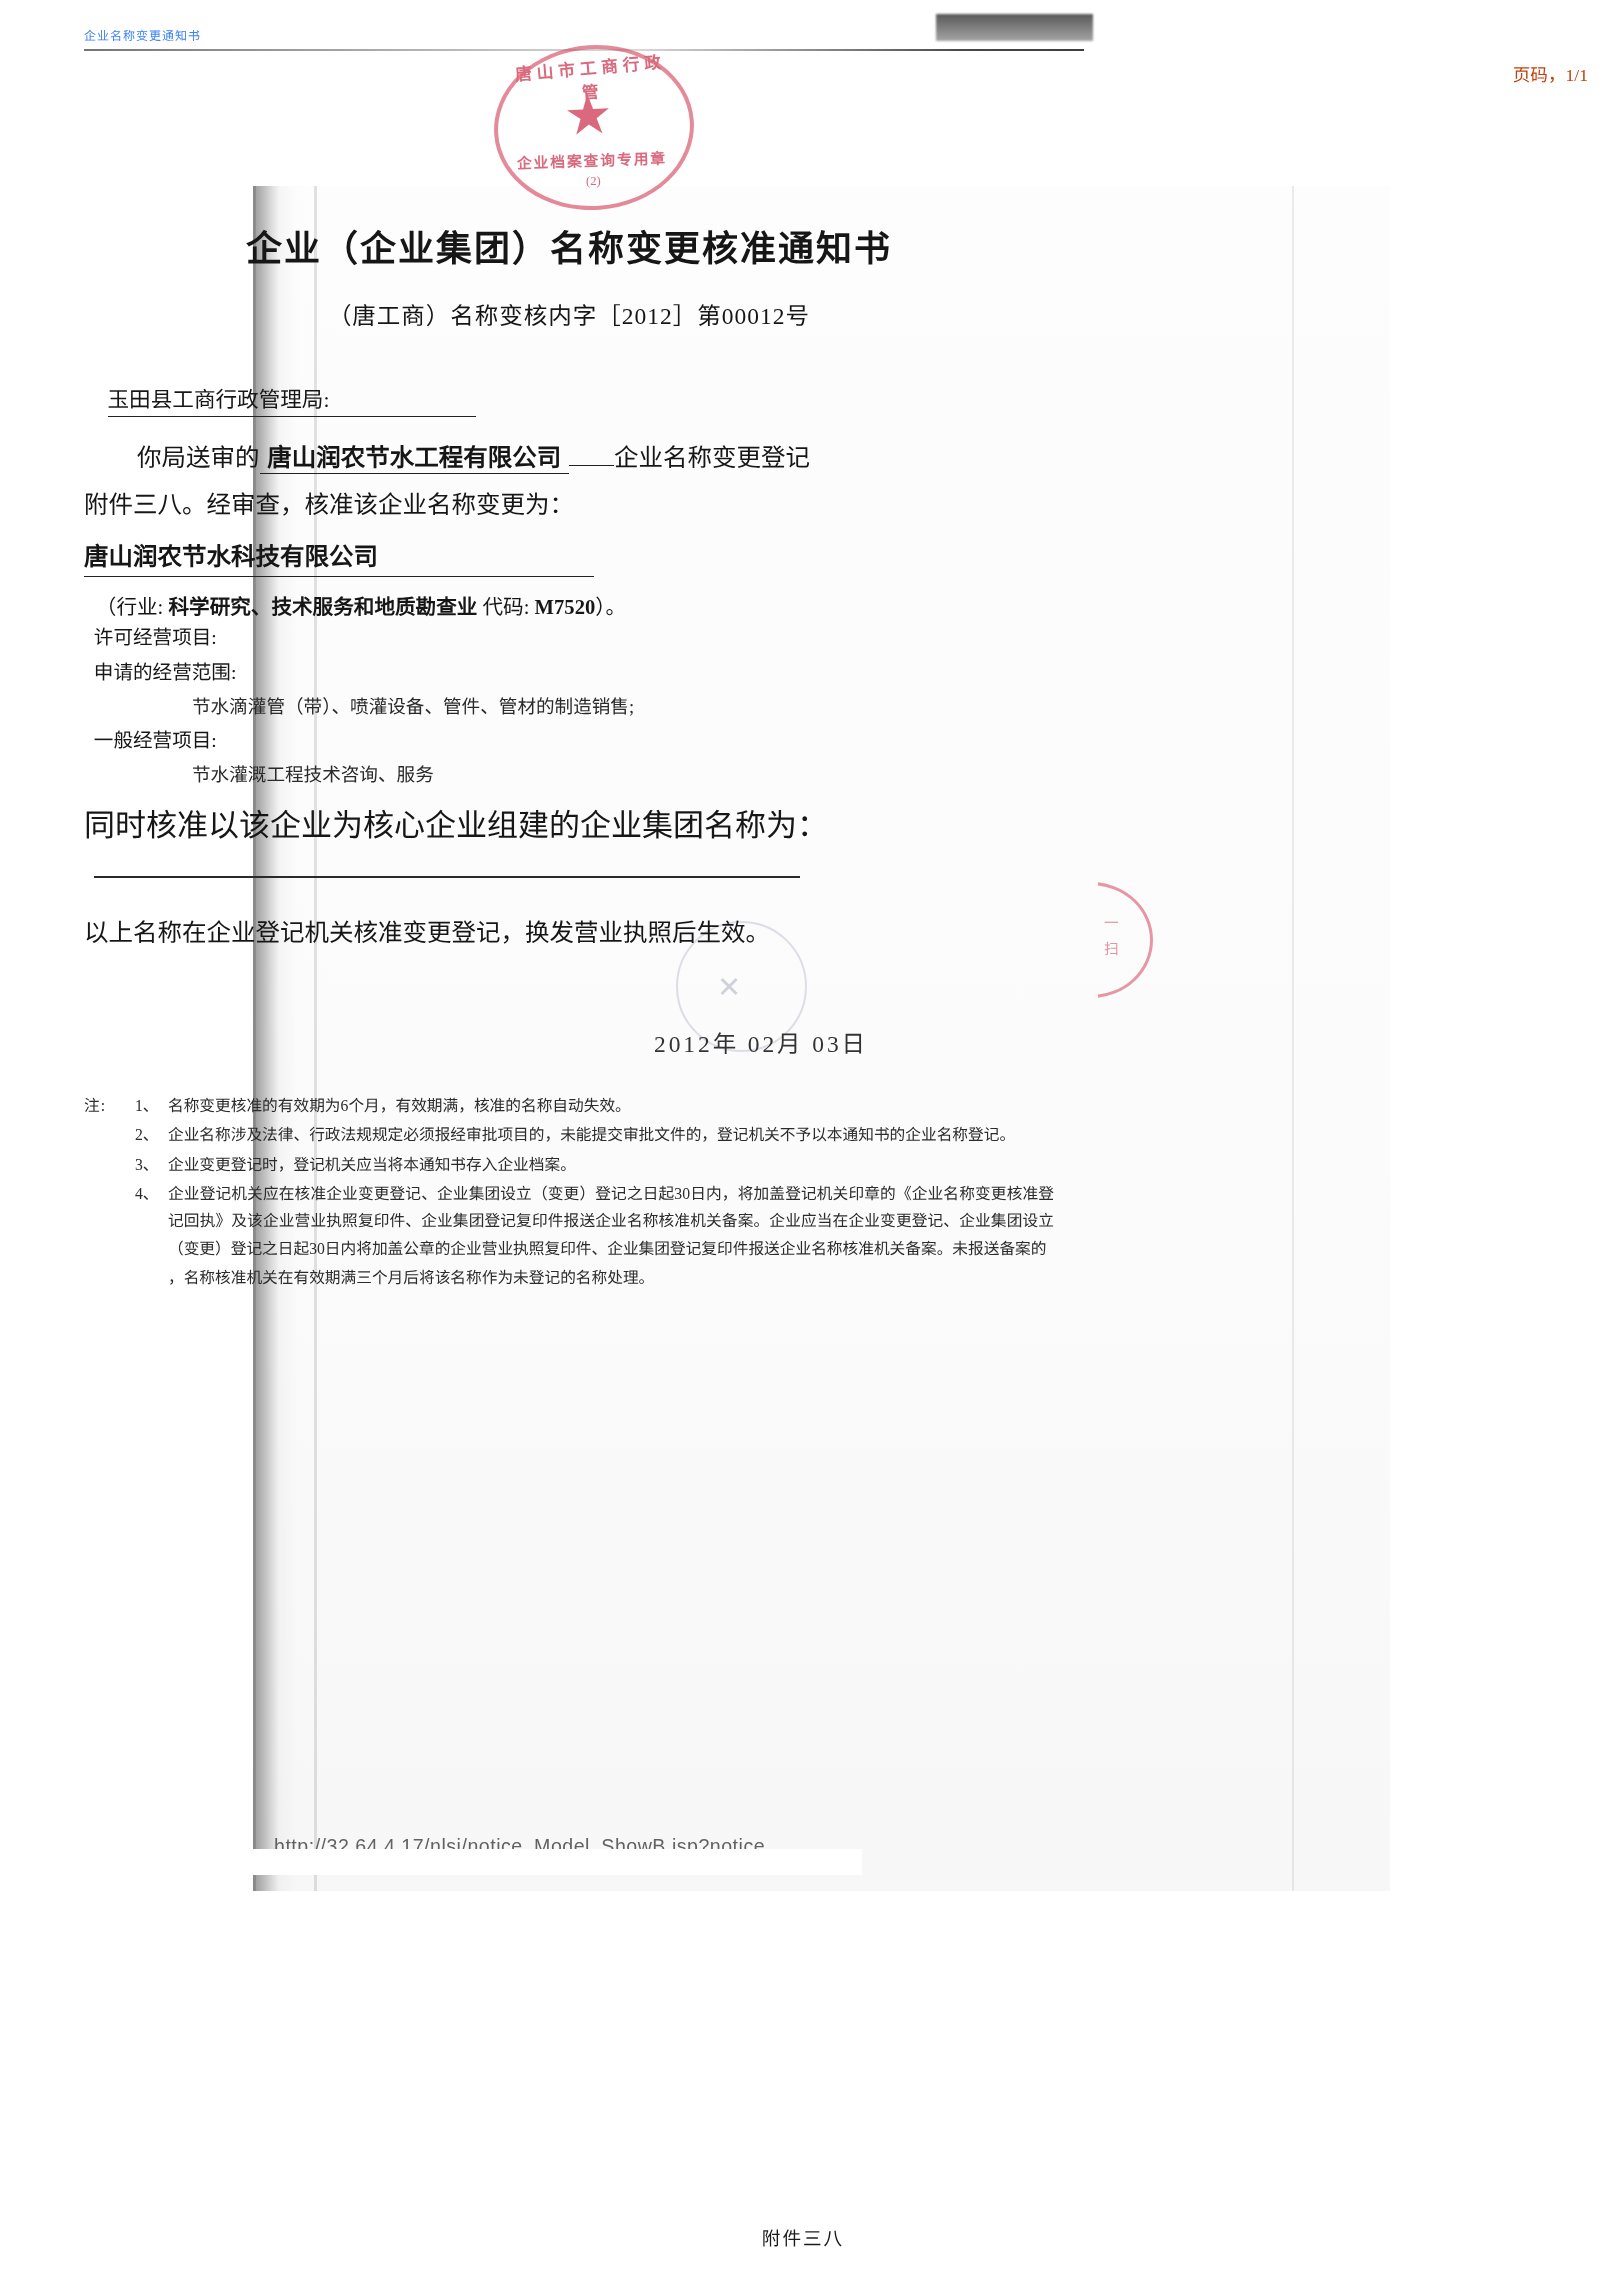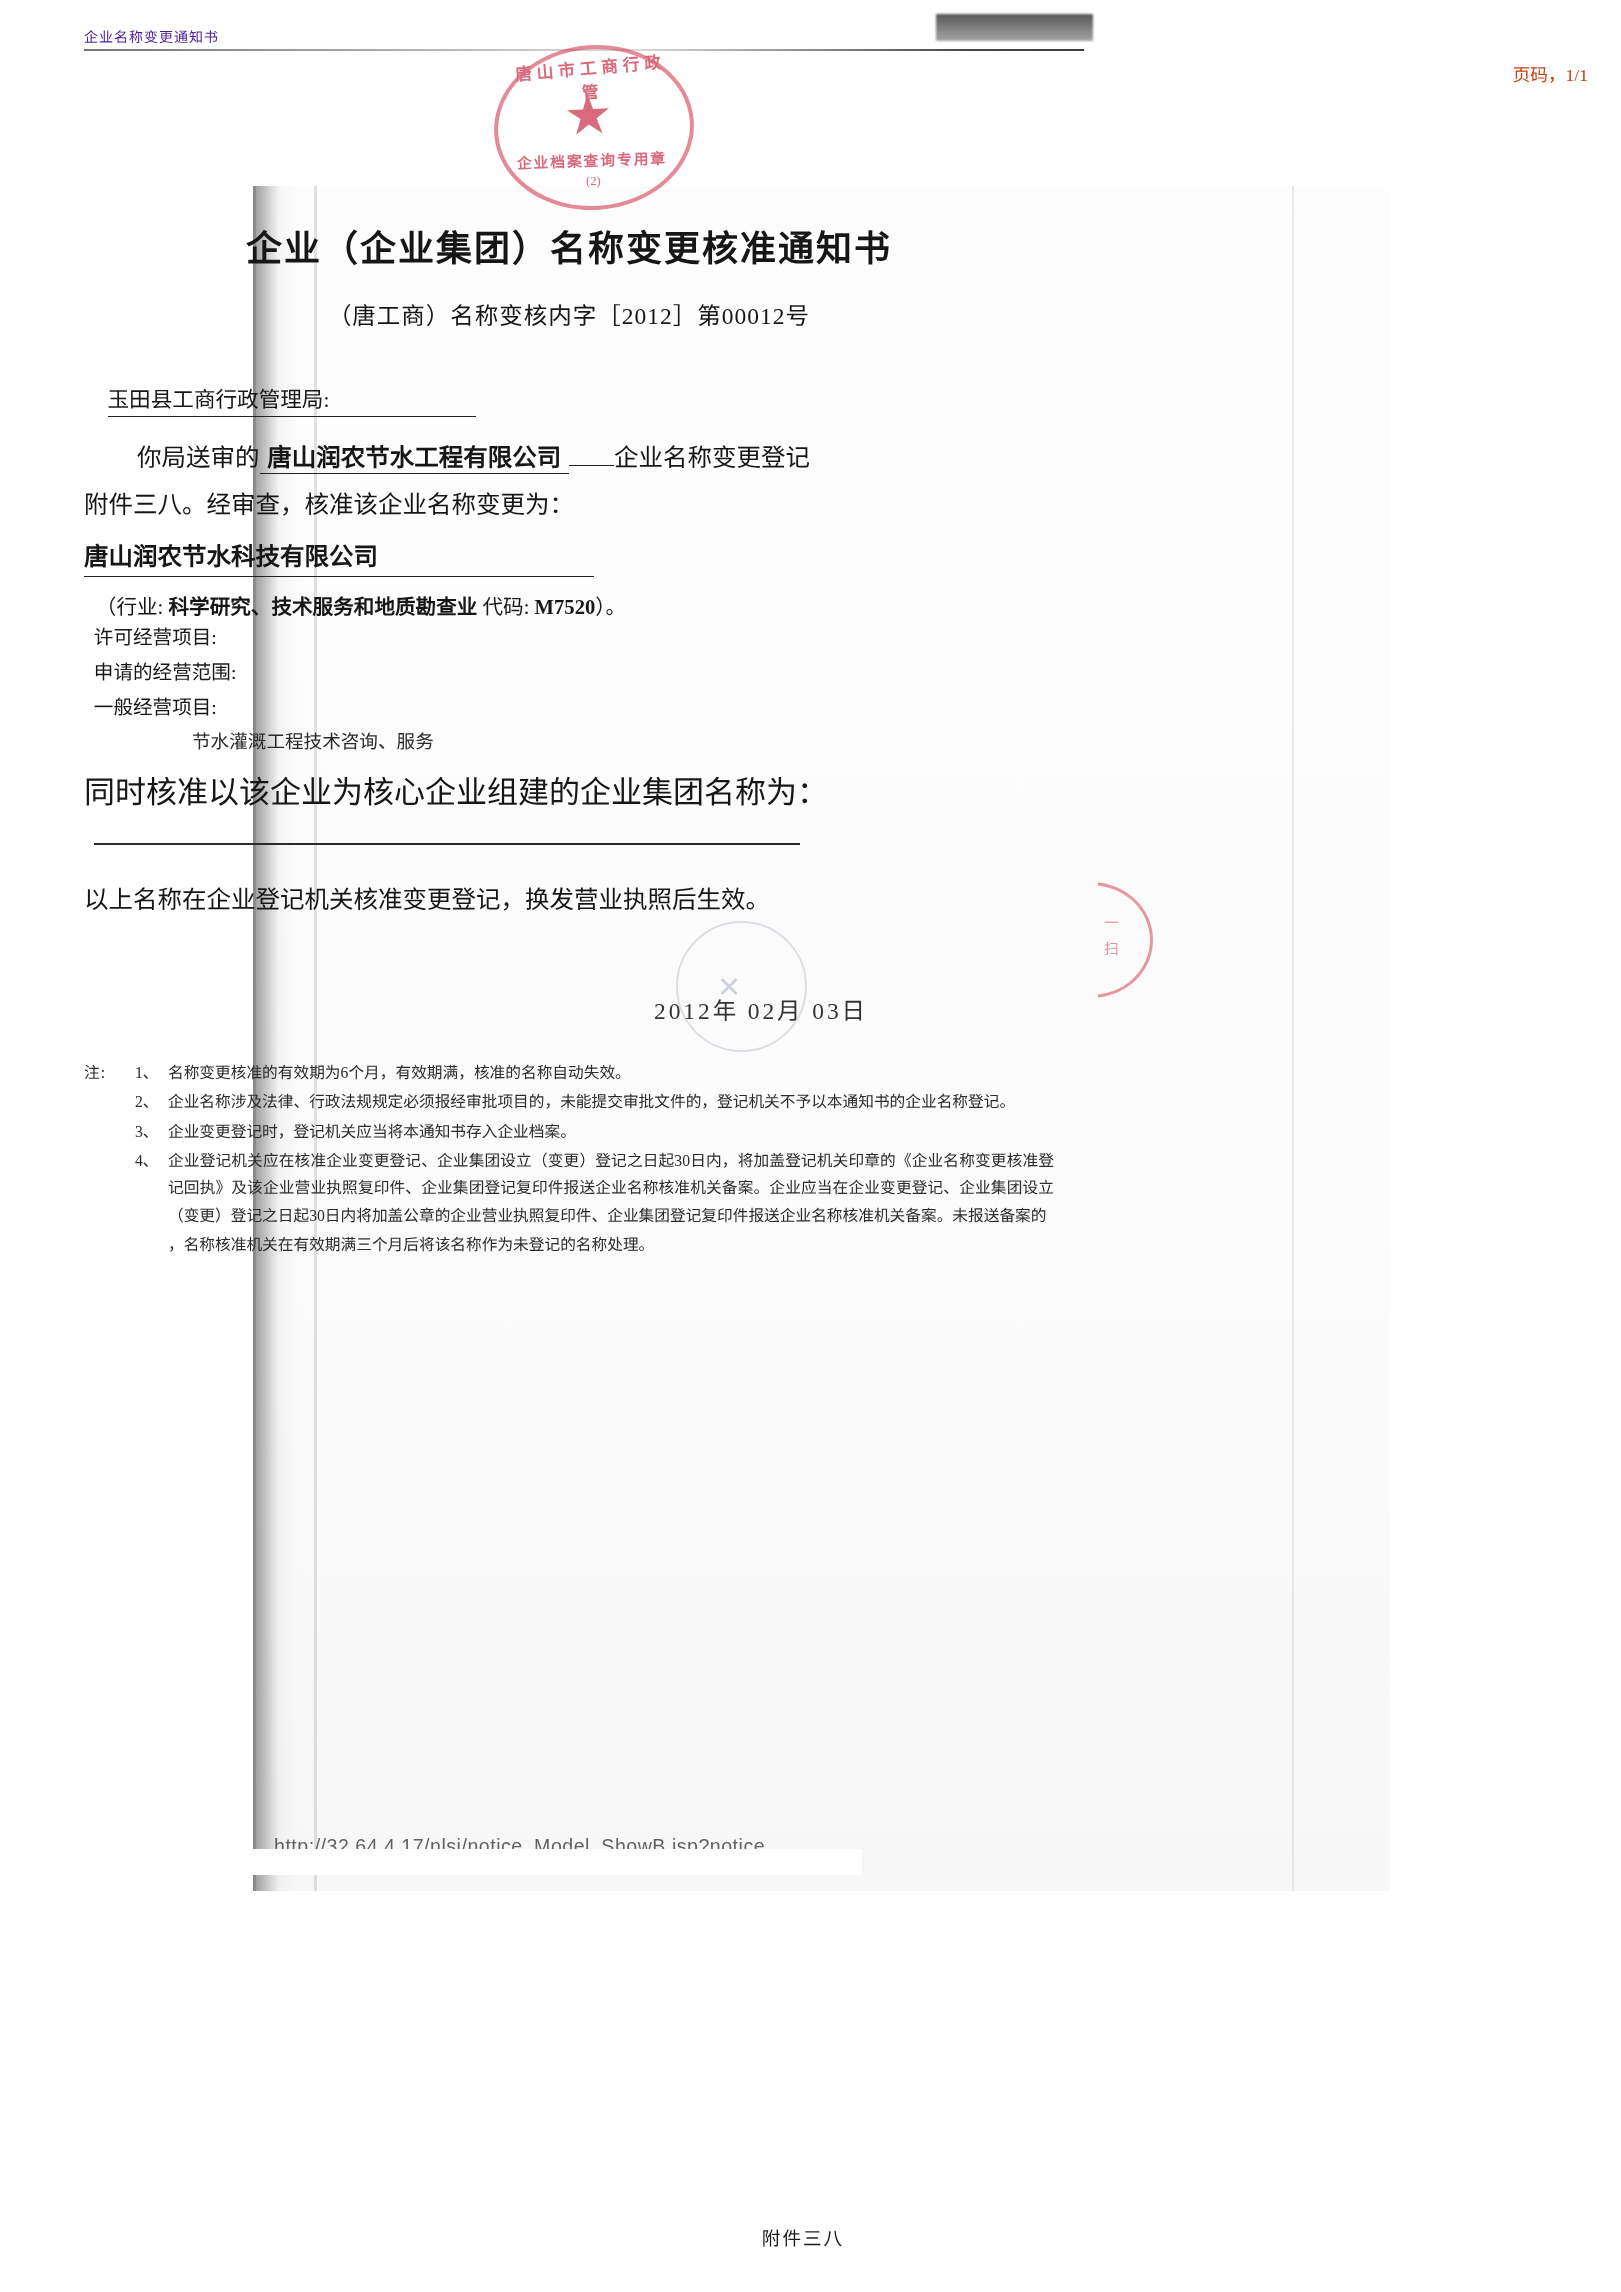--- a/index.html
+++ b/index.html
@@ -44,22 +44,22 @@
     pointer-events: none;
   }
 
   
   .print-header {
     position: absolute;
     left: 84px;
     top: 25.5px;
     width: 980px;
     font-family: "Liberation Sans", sans-serif;
-    font-size: 14px;
-    color: #4c1d95;
+    font-size: 12px;
+    color: #3b82f6;
     letter-spacing: 1px;
   }
   .print-pageno {
     position: absolute;
     right: 33px;
     top: 61px;
     font-family: "Liberation Serif", serif;
     font-size: 17.6px;
     color: #c2410c;
   }
@@ -402,20 +402,21 @@
 
   <div class="industry">
     <span>（行业:</span>
     <b>科学研究、技术服务和地质勘查业</b>
     <span>代码:</span>
     <b>M7520</b><span>）。</span>
   </div>
 
   <div class="small-line">许可经营项目:</div>
   <div class="small-line">申请的经营范围:</div>
+  <div class="scope-item">节水滴灌管（带）、喷灌设备、管件、管材的制造销售;</div>
   <div class="small-line">一般经营项目:</div>
   <div class="scope-item">节水灌溉工程技术咨询、服务</div>
 
   <div class="group-line">同时核准以该企业为核心企业组建的企业集团名称为：</div>
   <div class="blank-rule"></div>
 
   <div class="effect-line">以上名称在企业登记机关核准变更登记，换发营业执照后生效。</div>
 
   <div class="date-line">2012年  02月  03日</div>
 

